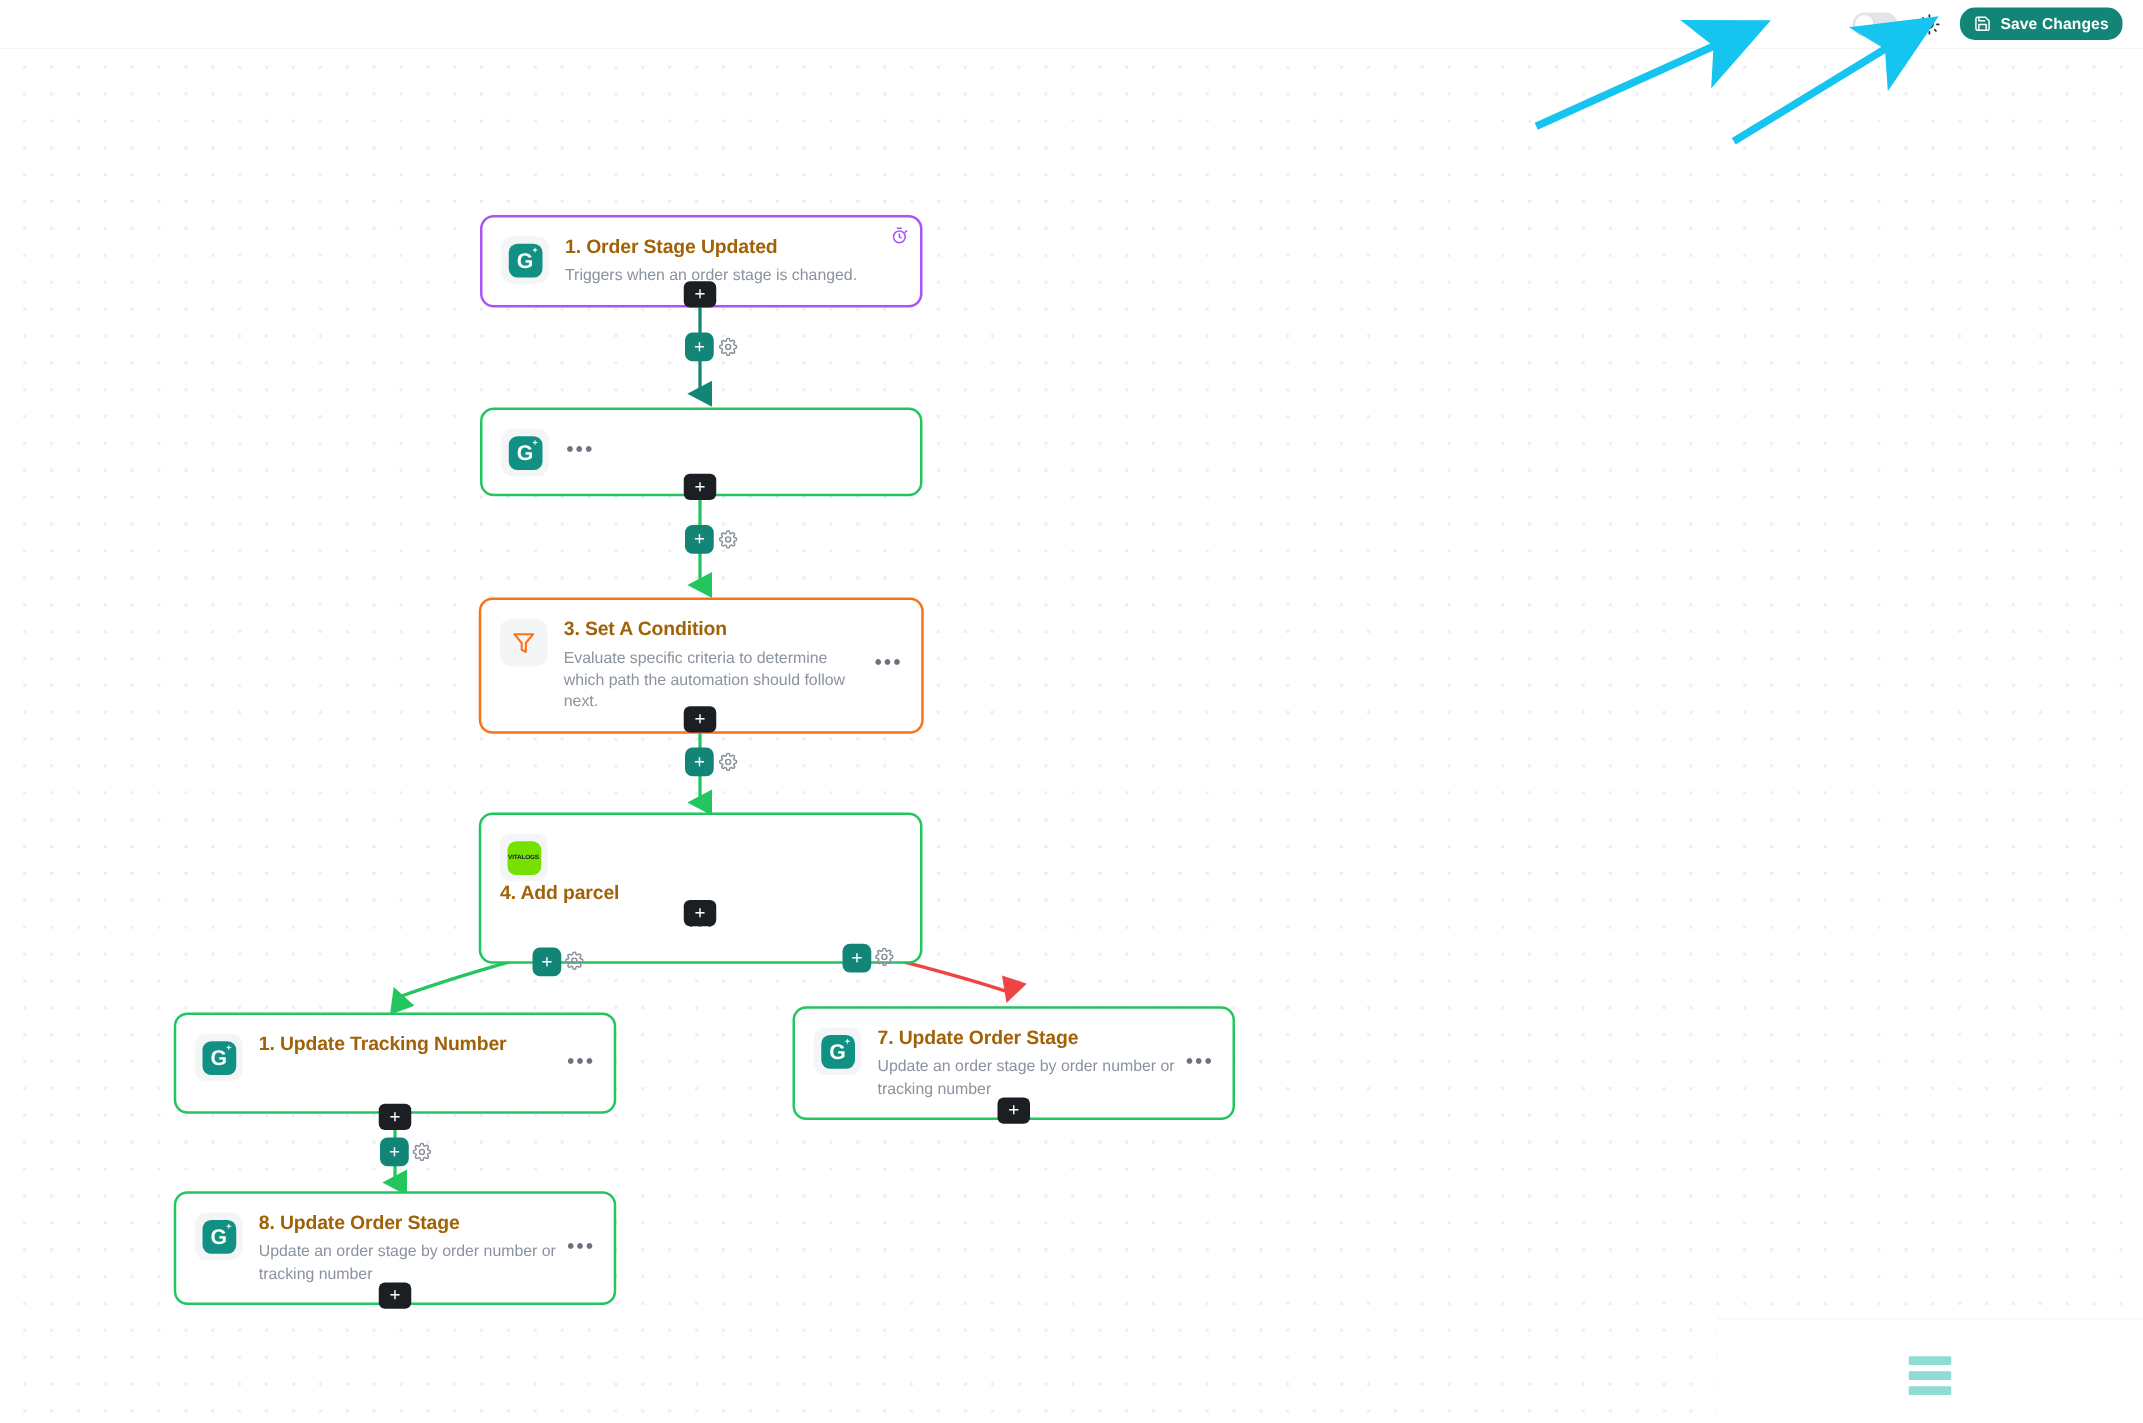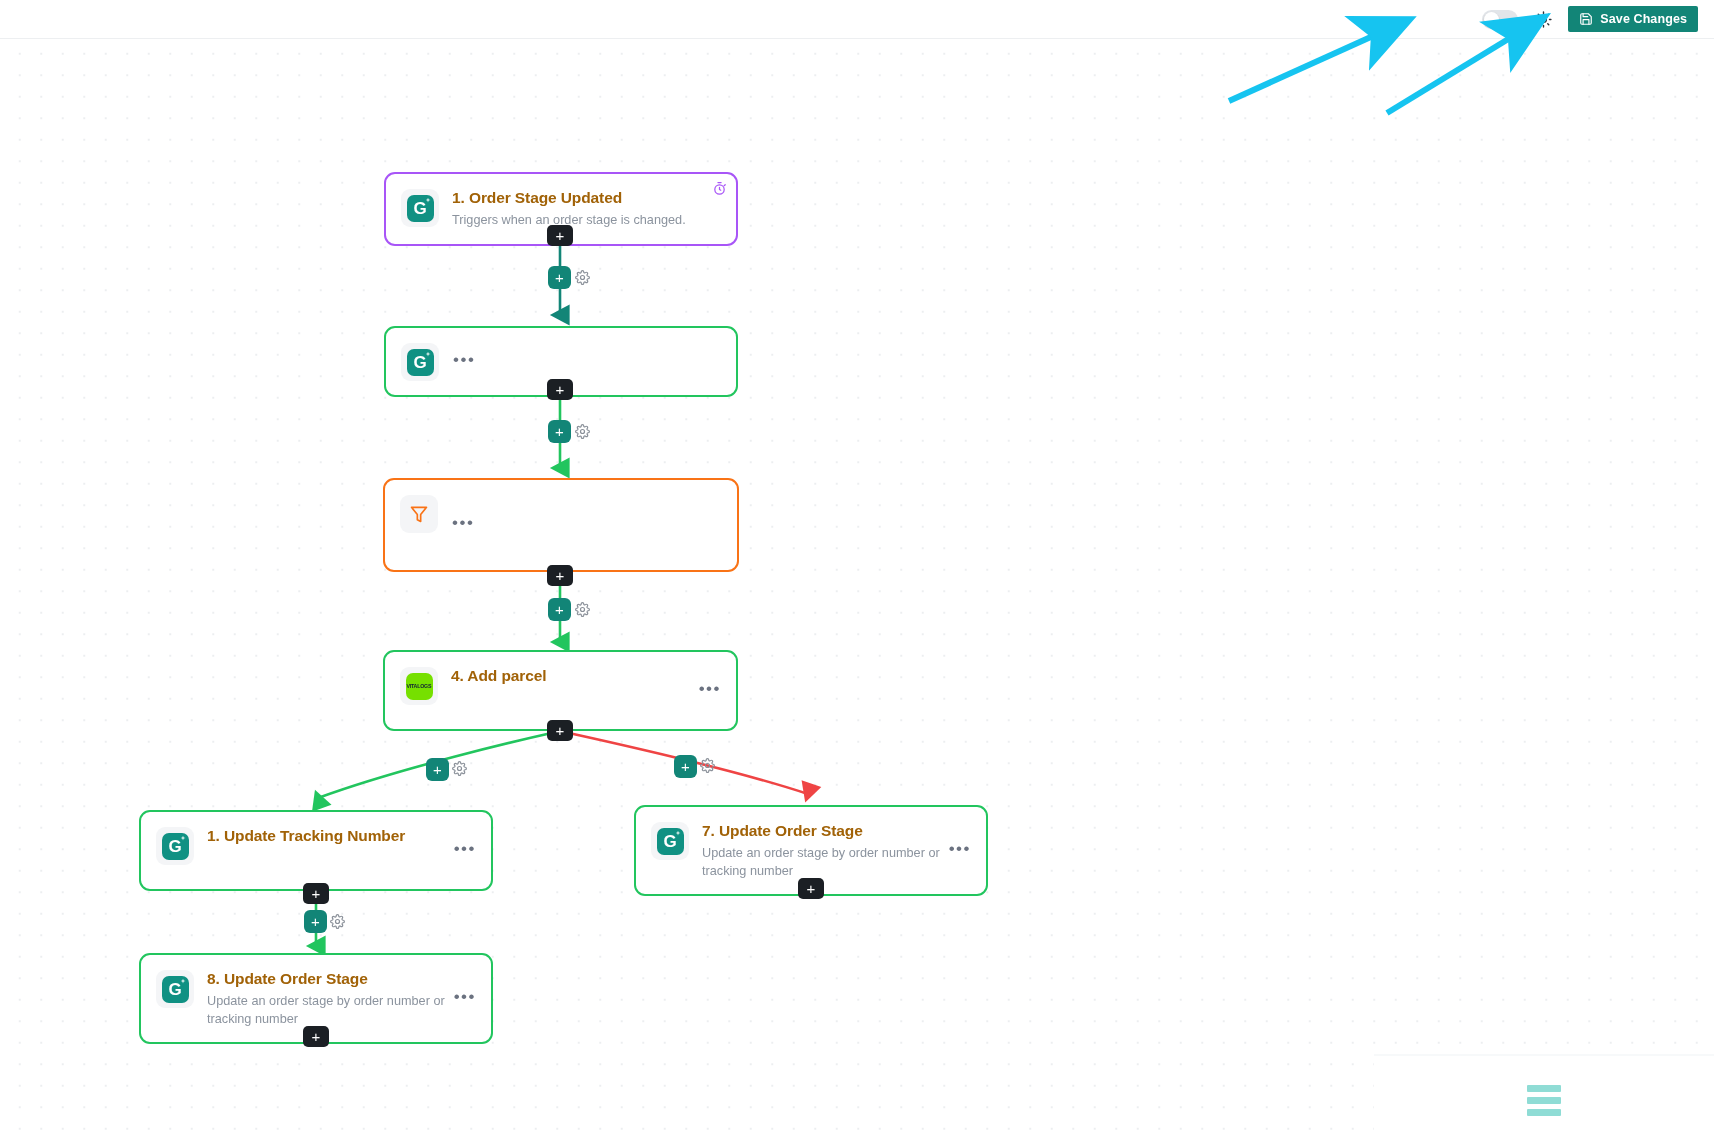--- a/index.html
+++ b/index.html
@@ -57,21 +57,21 @@
     color: #2b3138;
     flex: none;
   }
   .save-btn {
     display: flex;
     align-items: center;
     gap: 7px;
     background: #128577;
     color: #fff;
     border: none;
-    border-radius: 2px;
+    border-radius: 12px;
     height: 26px;
     padding: 0 11px;
     font-size: 12.5px;
     font-weight: 700;
     font-family: "Liberation Sans", sans-serif;
     cursor: pointer;
     letter-spacing: .1px;
     flex: none;
   }
   .save-btn svg { display:block; }
@@ -368,24 +368,28 @@
       </div>
       <div class="node-menu">•••</div>
     </div>
 
     <div class="node condition" style="left:383px; top:440px; width:356px; min-height:94px;">
       <div class="node-icon">
         <svg width="20" height="20" viewBox="0 0 24 24" fill="none" stroke="#f97316" stroke-width="2" stroke-linecap="round" stroke-linejoin="round">
           <polygon points="21 4 3 4 10 12.5 10 19 14 21 14 12.5 21 4"></polygon>
         </svg>
       </div>
+      <div class="node-body">
+        <p class="node-title">3. Set A Condition</p>
+        <p class="node-desc">Evaluate specific criteria to determine which path the automation should follow next.</p>
+      </div>
       <div class="node-menu">•••</div>
     </div>
 
-    <div class="node" style="left:383px; top:612px; width:355px; min-height:81px;">
+    <div class="node" style="left:383px; top:612px; width:355px; min-height:81px;flex-direction:column;">
       <div class="node-icon">
         <div class="vit-badge">
           <span>VITALOGS</span>
         </div>
       </div>
       <div class="node-body">
         <p class="node-title">4. Add parcel</p>
       </div>
       <div class="node-menu">•••</div>
     </div>

